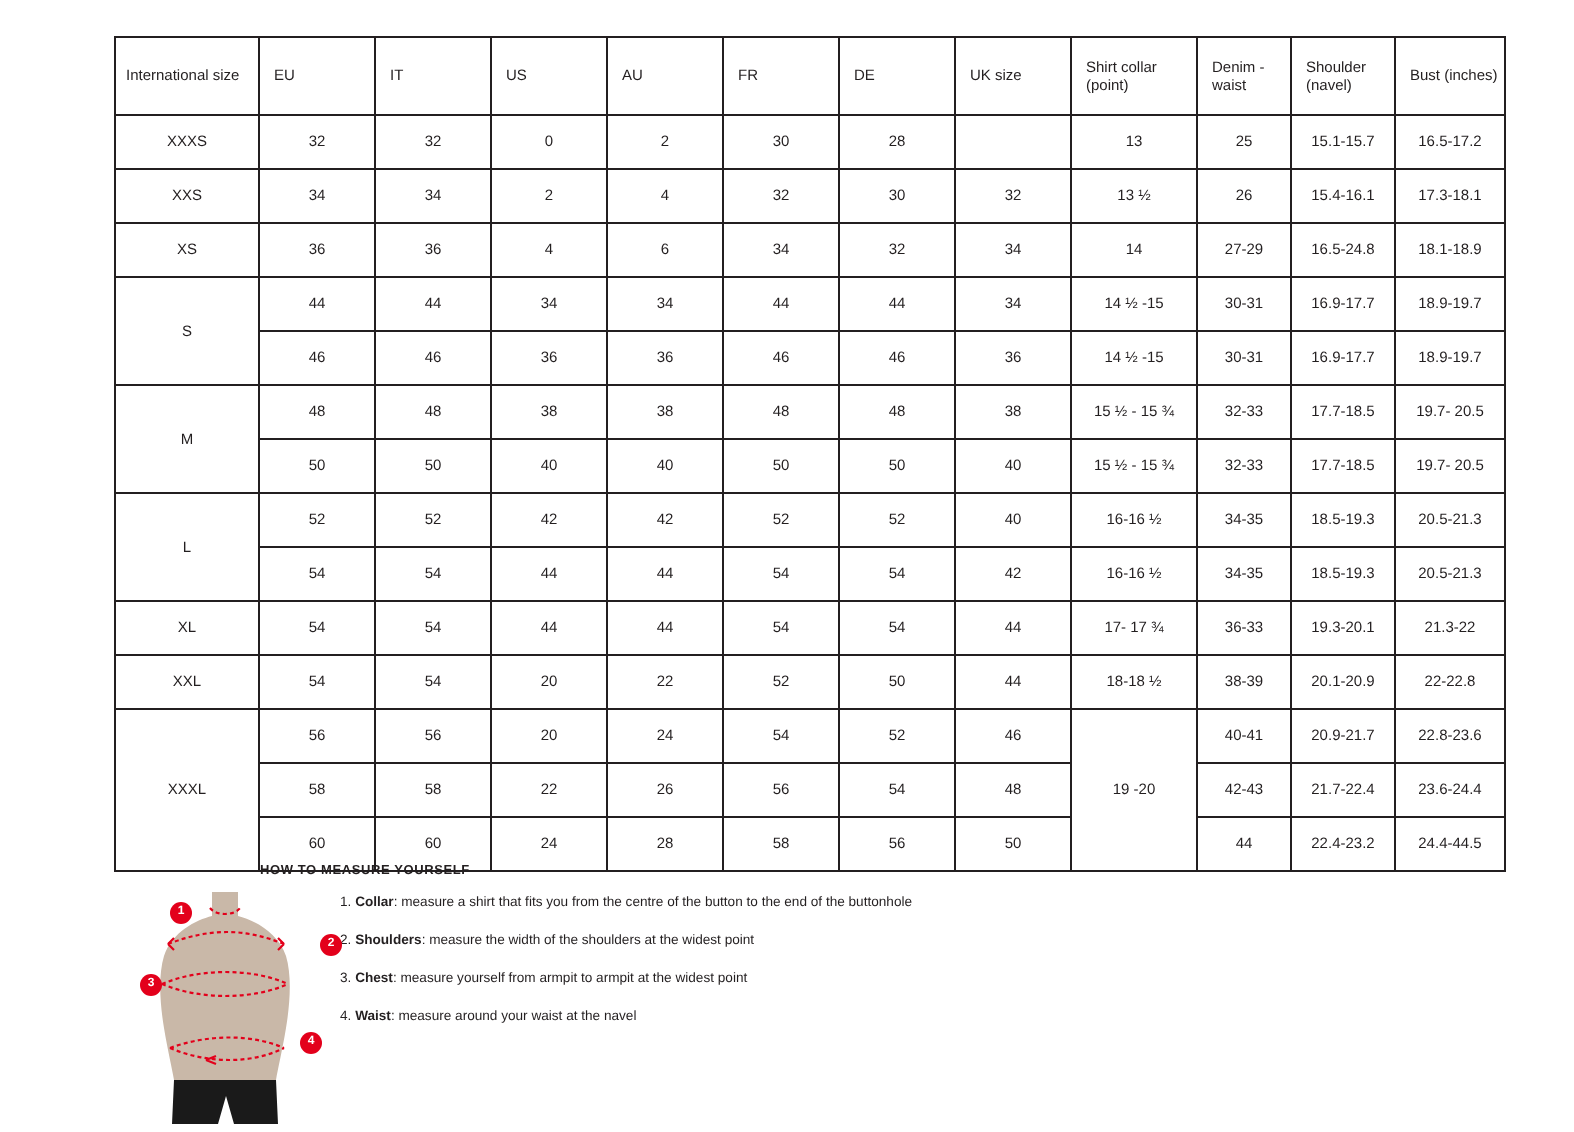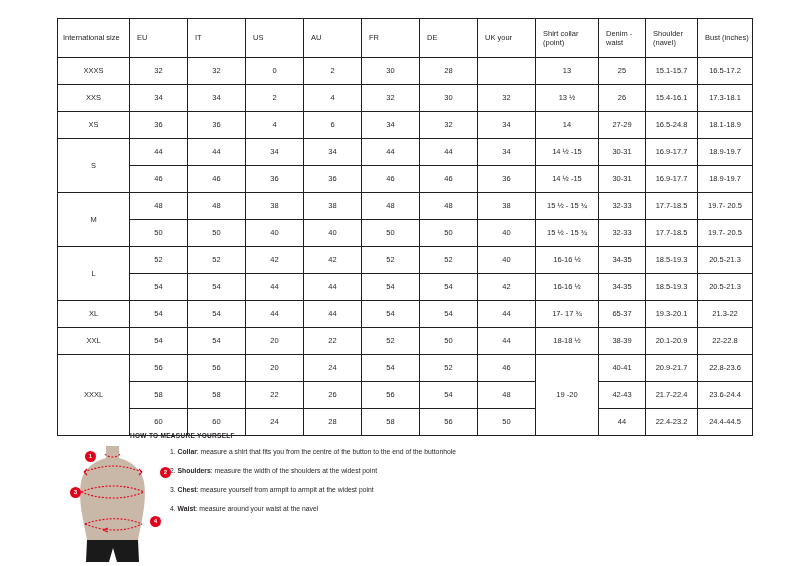--- a/index.html
+++ b/index.html
@@ -133,21 +133,21 @@
     </colgroup>
     <thead>
       <tr>
         <th class="c0">International size</th>
         <th class="cx">EU</th>
         <th class="cx">IT</th>
         <th class="cx">US</th>
         <th class="cx">AU</th>
         <th class="cx">FR</th>
         <th class="cx">DE</th>
-        <th class="cx">UK your</th>
+        <th class="cx">UK size</th>
         <th class="cx">Shirt collar (point)</th>
         <th class="cx">Denim - waist</th>
         <th class="cx">Shoulder (navel)</th>
         <th class="cx">Bust (inches)</th>
       </tr>
     </thead>
     <tbody>
 
       <tr>
         <td class="sizelabel">XXXS</td>
@@ -284,21 +284,21 @@
       <tr>
         <td class="sizelabel">XL</td>
         <td>54</td>
         <td>54</td>
         <td>44</td>
         <td>44</td>
         <td>54</td>
         <td>54</td>
         <td>44</td>
         <td>17- 17 ¾</td>
-        <td>65-37</td>
+        <td>36-33</td>
         <td>19.3-20.1</td>
         <td>21.3-22</td>
       </tr>
 
       <tr>
         <td class="sizelabel">XXL</td>
         <td>54</td>
         <td>54</td>
         <td>20</td>
         <td>22</td>

